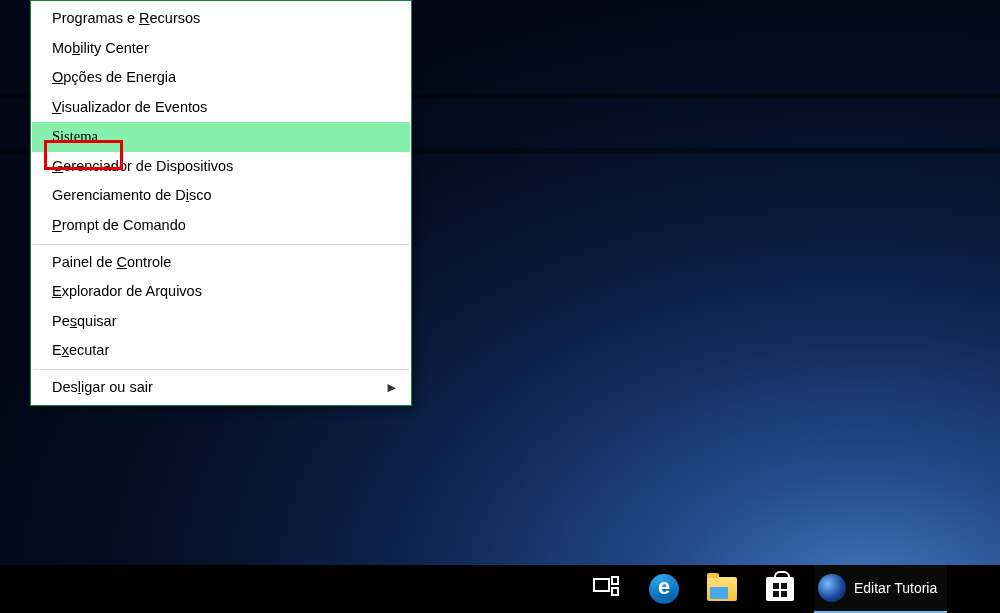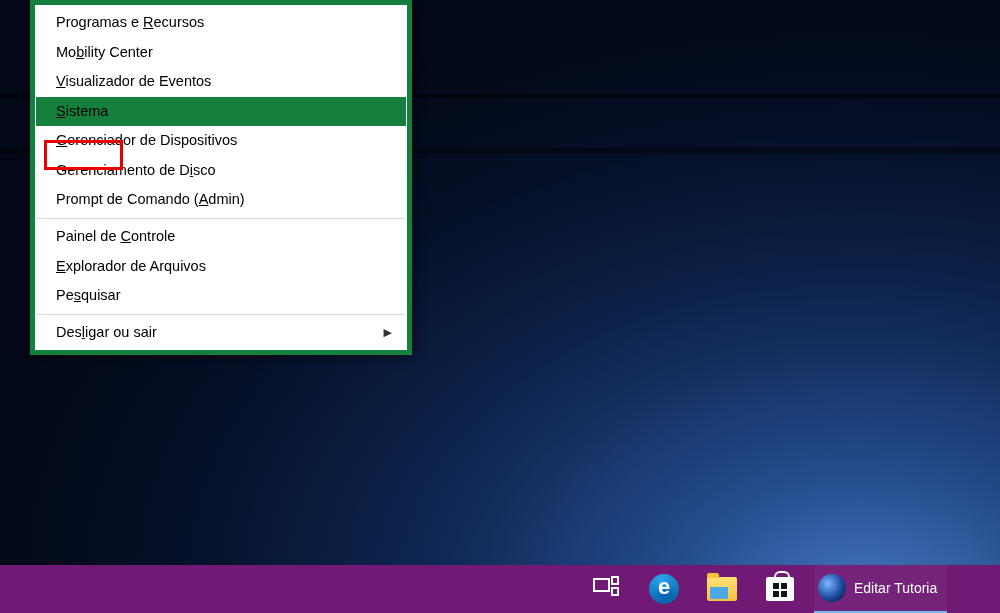--- a/index.html
+++ b/index.html
@@ -24,37 +24,38 @@
         linear-gradient(to bottom, transparent 93px, rgba(0,0,0,0.5) 94px, rgba(0,0,0,0.5) 98px, transparent 99px),
         linear-gradient(to bottom, transparent 147px, rgba(0,0,0,0.45) 148px, rgba(0,0,0,0.45) 153px, transparent 154px);
       pointer-events: none;
     }
     .context-menu {
       position: absolute;
       left: 30px;
       top: 0;
       width: 382px;
       background: #fff;
-      border: 5px solid #15803d;
+      border: 1px solid #15803d;
       box-shadow: 4px 4px 8px rgba(0,0,0,0.35);
       padding: 3px 1px;
       font-size: 14.5px;
       color: #000;
     }
     .menu-item {
       display: flex;
       align-items: center;
       justify-content: space-between;
       padding: 5px 20px 5px 20px;
       cursor: default;
       line-height: 1.35;
       position: relative;
     }
     .menu-item.hovered {
-      background: #15803d;
+      background: #86efac;
+      font-family: Liberation Serif, serif;
     }
     .menu-separator {
       height: 1px;
       background: #d7d7d7;
       margin: 3px 1px;
     }
     .submenu-arrow {
       font-size: 11px;
       color: #333;
       margin-right: -6px;
@@ -64,21 +65,21 @@
       position: absolute;
       border: 3px solid #e60000;
       pointer-events: none;
     }
     .taskbar {
       position: absolute;
       left: 0;
       right: 0;
       bottom: 0;
       height: 48px;
-      background: #701a75;
+      background: #000000;
       display: flex;
       align-items: center;
       padding-left: 582px;
       gap: 10px;
     }
     .task-icon {
       width: 48px;
       height: 48px;
       display: flex;
       align-items: center;
@@ -171,43 +172,49 @@
 <div class="desktop"></div>
 
 <div class="context-menu" id="ctx">
     <div class="menu-item">
       <span>Programas e <span class="accel">R</span>ecursos</span>
     </div>
     <div class="menu-item">
       <span>Mo<span class="accel">b</span>ility Center</span>
     </div>
     <div class="menu-item">
+      <span><span class="accel">O</span>pções de Energia</span>
+    </div>
+    <div class="menu-item">
       <span><span class="accel">V</span>isualizador de Eventos</span>
     </div>
     <div class="menu-item hovered">
       <span><span class="accel">S</span>istema</span>
     </div>
     <div class="menu-item">
       <span><span class="accel">G</span>erenciador de Dispositivos</span>
     </div>
     <div class="menu-item">
       <span>Gerenciamento de D<span class="accel">i</span>sco</span>
     </div>
     <div class="menu-item">
-      <span>Prompt de Comando (<span class="accel">A</span>dmin)</span>
+      <span><span class="accel">P</span>rompt de Comando</span>
     </div>
     <div class="menu-separator"></div>
     <div class="menu-item">
       <span>Painel de <span class="accel">C</span>ontrole</span>
     </div>
     <div class="menu-item">
       <span><span class="accel">E</span>xplorador de Arquivos</span>
     </div>
     <div class="menu-item">
       <span>Pe<span class="accel">s</span>quisar</span>
+    </div>
+    <div class="menu-item">
+      <span>E<span class="accel">x</span>ecutar</span>
     </div>
     <div class="menu-separator"></div>
     <div class="menu-item">
       <span>Des<span class="accel">l</span>igar ou sair</span>
       <span class="submenu-arrow">▶</span>
     </div>
   </div>
 
 <div class="highlight-box" id="hlbox" style="left: 44px; top: 140px; width: 79px; height: 30px;"></div>
 

